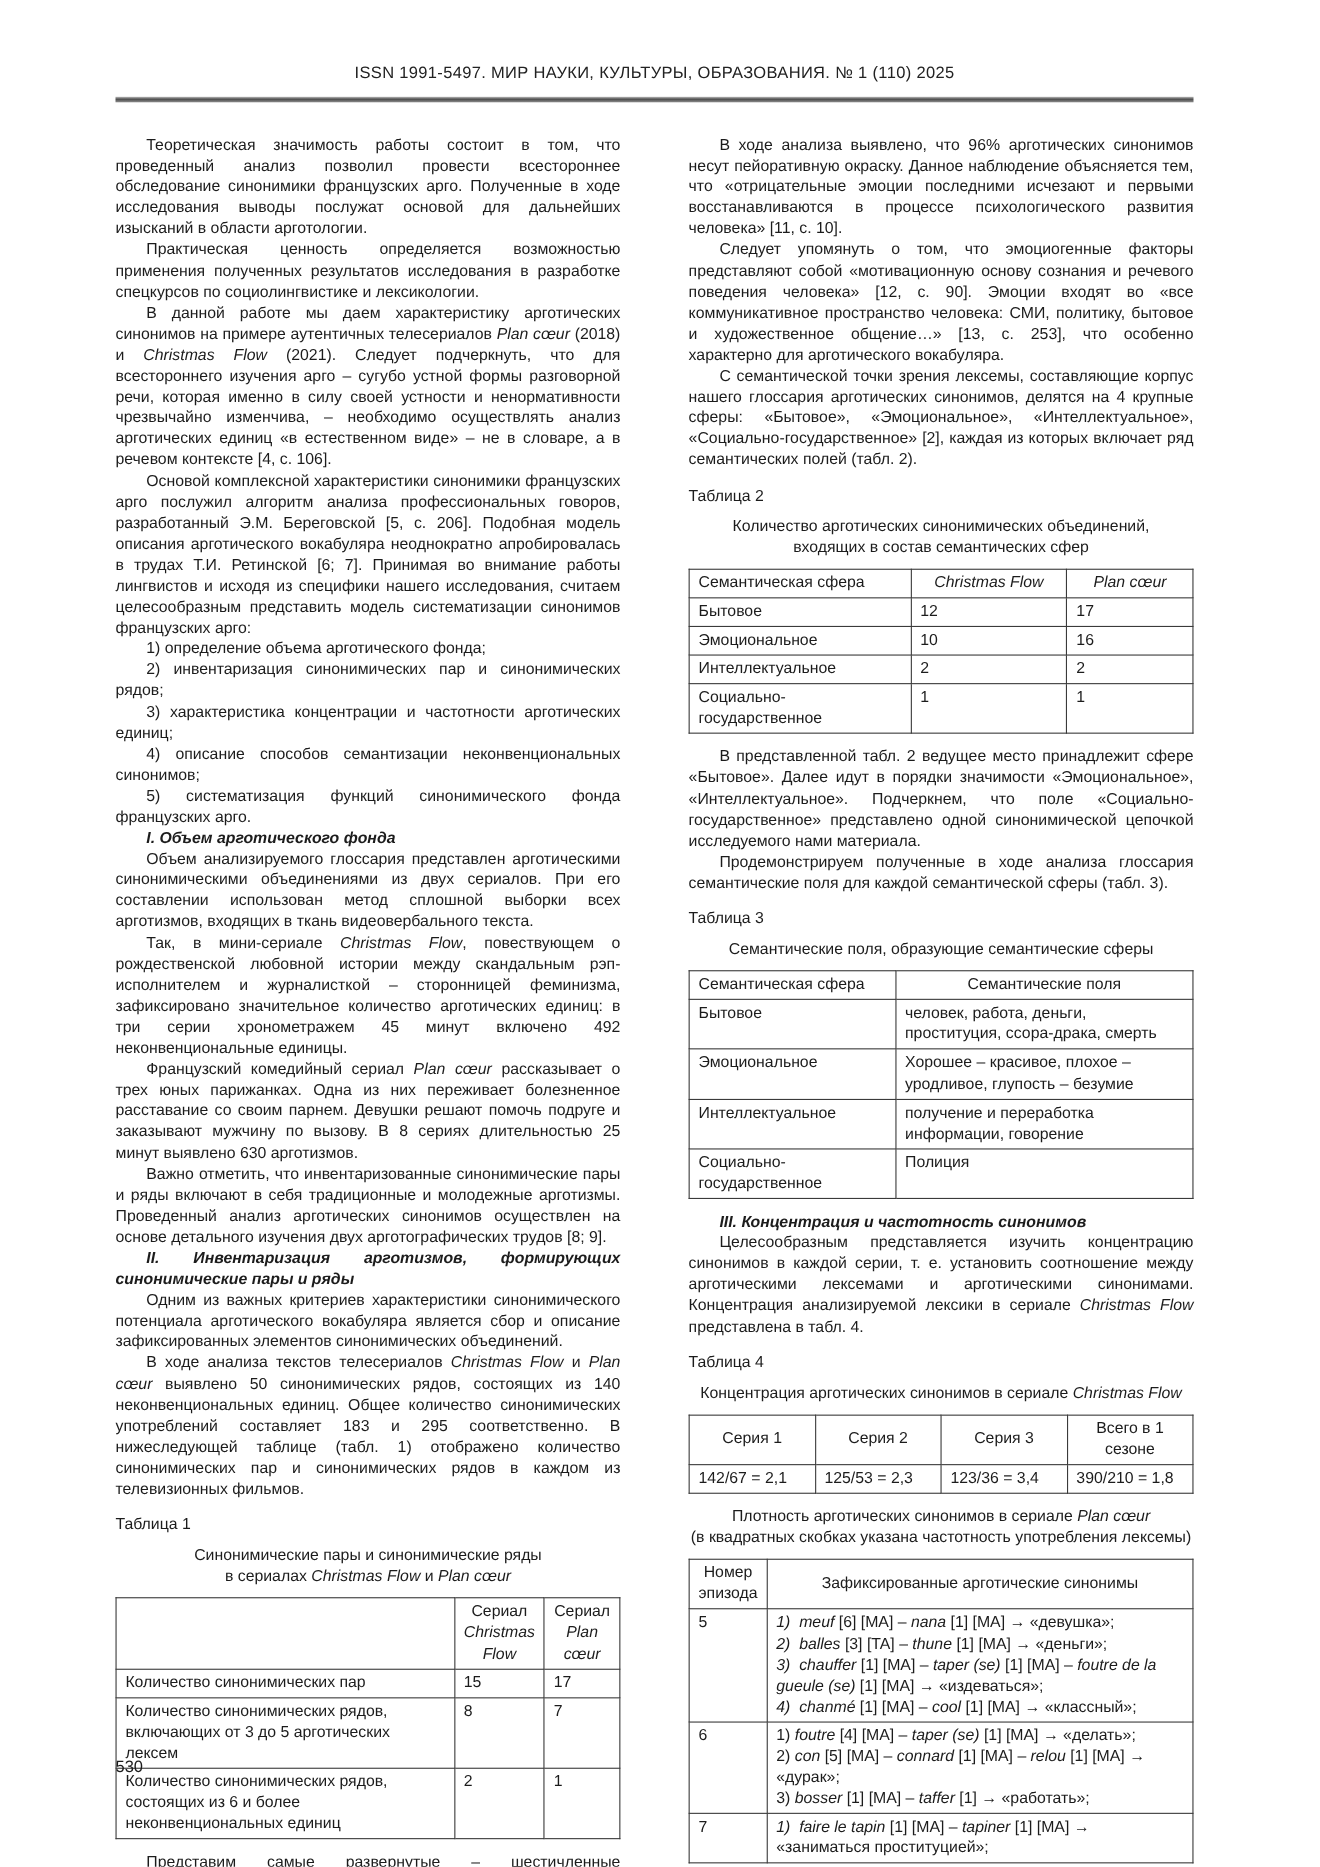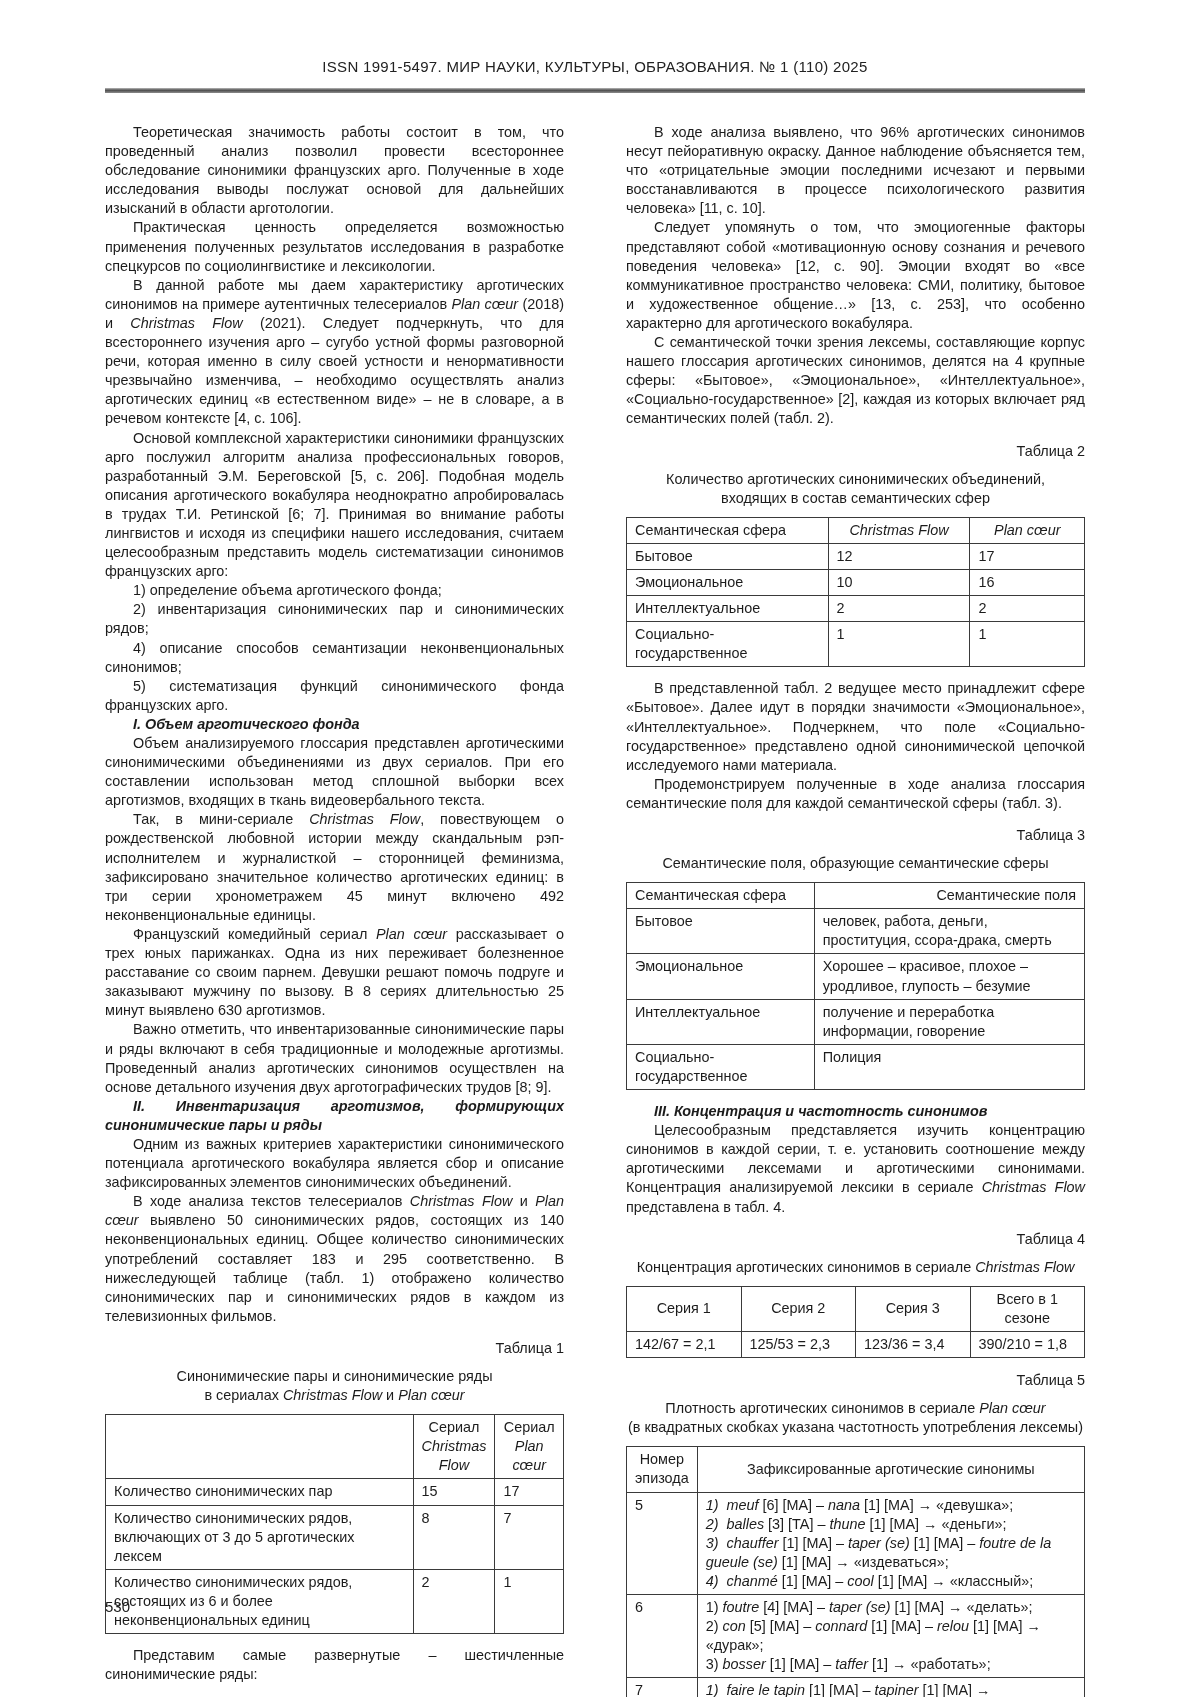--- a/index.html
+++ b/index.html
@@ -16,21 +16,21 @@
 
   .issn-line { text-align: center; font-size: 15px; letter-spacing: .3px; color: #222; }
   .head-rule { margin-top: 13px; height: 5px; background: linear-gradient(to bottom,#b9b9b9,#4e4e4e 45%,#8d8d8d); }
 
   .cols { display: flex; gap: 62px; margin-top: 30px; }
   .col { flex: 1 1 0; font-size: 14.4px; line-height: 19.1px; text-align: justify; }
 
   p.para { text-indent: 28px; }
   p.subhead { text-indent: 28px; font-weight: 700; font-style: italic; }
 
-  .tbl-label { text-align: right; margin: 13px 0 9px; }
+  .tbl-label { margin: 13px 0 9px; }
   .tbl-caption { text-align: center; margin-bottom: 9px; }
 
   table.tbl { width: 100%; border-collapse: collapse; margin: 4px 0 12px; }
   table.tbl th, table.tbl td {
     border: 1.5px solid #3a3a3a;
     padding: 3px 8px;
     font-weight: normal;
     vertical-align: top;
     text-align: left;
   }
@@ -56,20 +56,21 @@
 
   <div class="cols">
 
     <section class="col">
       <p class="para">Теоретическая значимость работы состоит в том, что проведенный анализ позволил провести всестороннее обследование синонимики французских арго. Полученные в ходе исследования выводы послужат основой для дальнейших изысканий в области арготологии.</p>
       <p class="para">Практическая ценность определяется возможностью применения полученных результатов исследования в разработке спецкурсов по социолингвистике и лексикологии.</p>
       <p class="para">В данной работе мы даем характеристику арготических синонимов на примере аутентичных телесериалов <i>Plan cœur</i> (2018) и <i>Christmas Flow</i> (2021). Следует подчеркнуть, что для всестороннего изучения арго – сугубо устной формы разговорной речи, которая именно в силу своей устности и ненормативности чрезвычайно изменчива, – необходимо осуществлять анализ арготических единиц «в естественном виде» – не в словаре, а в речевом контексте [4, с. 106].</p>
       <p class="para">Основой комплексной характеристики синонимики французских арго послужил алгоритм анализа профессиональных говоров, разработанный Э.М. Береговской [5, с. 206]. Подобная модель описания арготического вокабуляра неоднократно апробировалась в трудах Т.И. Ретинской [6; 7]. Принимая во внимание работы лингвистов и исходя из специфики нашего исследования, считаем целесообразным представить модель систематизации синонимов французских арго:</p>
       <p class="para">1) определение объема арготического фонда;</p>
       <p class="para">2) инвентаризация синонимических пар и синонимических рядов;</p>
+      <p class="para">3) характеристика концентрации и частотности арготических единиц;</p>
       <p class="para">4) описание способов семантизации неконвенциональных синонимов;</p>
       <p class="para">5) систематизация функций синонимического фонда французских арго.</p>
       <p class="subhead">I. Объем арготического фонда</p>
       <p class="para">Объем анализируемого глоссария представлен арготическими синонимическими объединениями из двух сериалов. При его составлении использован метод сплошной выборки всех арготизмов, входящих в ткань видеовербального текста.</p>
       <p class="para">Так, в мини-сериале <i>Christmas Flow</i>, повествующем о рождественской любовной истории между скандальным рэп-исполнителем и журналисткой – сторонницей феминизма, зафиксировано значительное количество арготических единиц: в три серии хронометражем 45 минут включено 492 неконвенциональные единицы.</p>
       <p class="para">Французский комедийный сериал <i>Plan cœur</i> рассказывает о трех юных парижанках. Одна из них переживает болезненное расставание со своим парнем. Девушки решают помочь подруге и заказывают мужчину по вызову. В 8 сериях длительностью 25 минут выявлено 630 арготизмов.</p>
       <p class="para">Важно отметить, что инвентаризованные синонимические пары и ряды включают в себя традиционные и молодежные арготизмы. Проведенный анализ арготических синонимов осуществлен на основе детального изучения двух арготографических трудов [8; 9].</p>
       <p class="subhead">II. Инвентаризация арготизмов, формирующих синонимические пары и ряды</p>
       <p class="para">Одним из важных критериев характеристики синонимического потенциала арготического вокабуляра является сбор и описание зафиксированных элементов синонимических объединений.</p>
       <p class="para">В ходе анализа текстов телесериалов <i>Christmas Flow</i> и <i>Plan cœur</i> выявлено 50 синонимических рядов, состоящих из 140 неконвенциональных единиц. Общее количество синонимических употреблений составляет 183 и 295 соответственно. В нижеследующей таблице (табл. 1) отображено количество синонимических пар и синонимических рядов в каждом из телевизионных фильмов.</p>
@@ -152,21 +153,21 @@
       <p class="para">Продемонстрируем полученные в ходе анализа глоссария семантические поля для каждой семантической сферы (табл. 3).</p>
 
       <div class="tbl-label">Таблица 3</div>
       <div class="tbl-caption">
         <div>Семантические поля, образующие семантические сферы</div>
       </div>
       <table class="tbl tbl3">
         <tbody>
           <tr>
             <th class="c1" style="text-align:left">Семантическая сфера</th>
-            <th class="c2" style="text-align:right">Семантические поля</th>
+            <th class="c2" style="text-align:center">Семантические поля</th>
           </tr>
           <tr>
             <td>Бытовое</td>
             <td>человек, работа, деньги, проституция, ссора-драка, смерть</td>
           </tr>
           <tr>
             <td>Эмоциональное</td>
             <td>Хорошее – красивое, плохое – уродливое, глупость – безумие</td>
           </tr>
           <tr>
@@ -197,21 +198,20 @@
           </tr>
           <tr>
             <td>142/67 = 2,1</td>
             <td>125/53 = 2,3</td>
             <td>123/36 = 3,4</td>
             <td>390/210 = 1,8</td>
           </tr>
         </tbody>
       </table>
 
-      <div class="tbl-label">Таблица 5</div>
       <div class="tbl-caption">
         <div>Плотность арготических синонимов в сериале <i>Plan cœur</i></div>
         <div>(в квадратных скобках указана частотность употребления лексемы)</div>
       </div>
       <table class="tbl tbl5">
         <tbody>
           <tr>
             <th class="c1">Номер эпизода</th>
             <th class="c2">Зафиксированные арготические синонимы</th>
           </tr>

